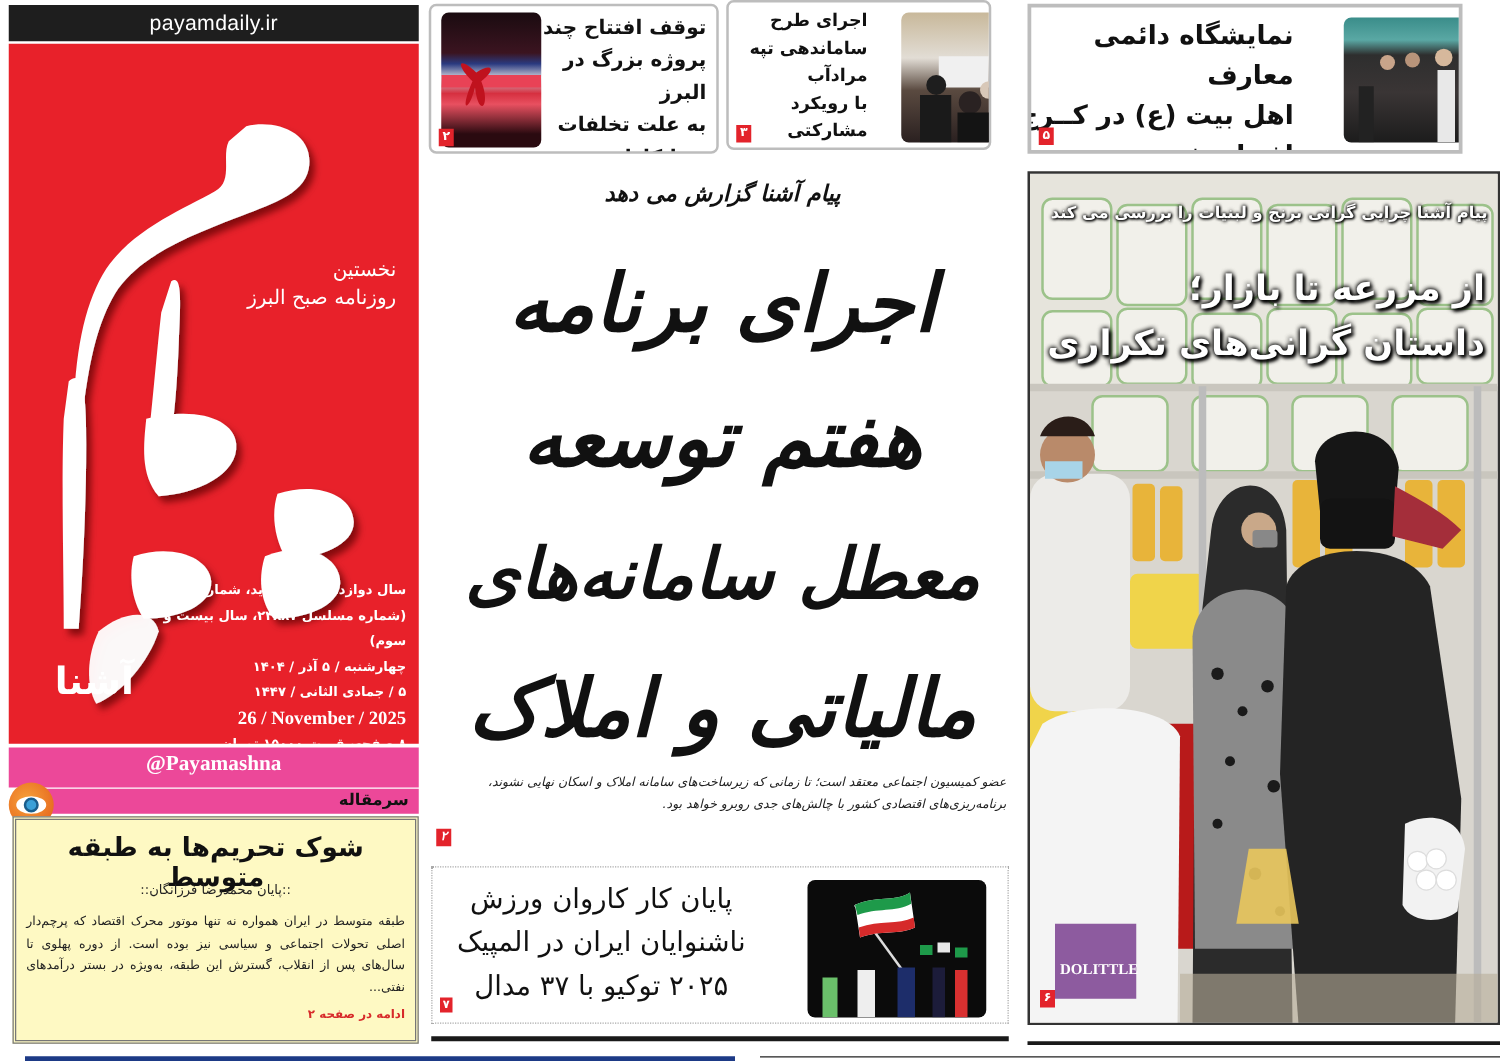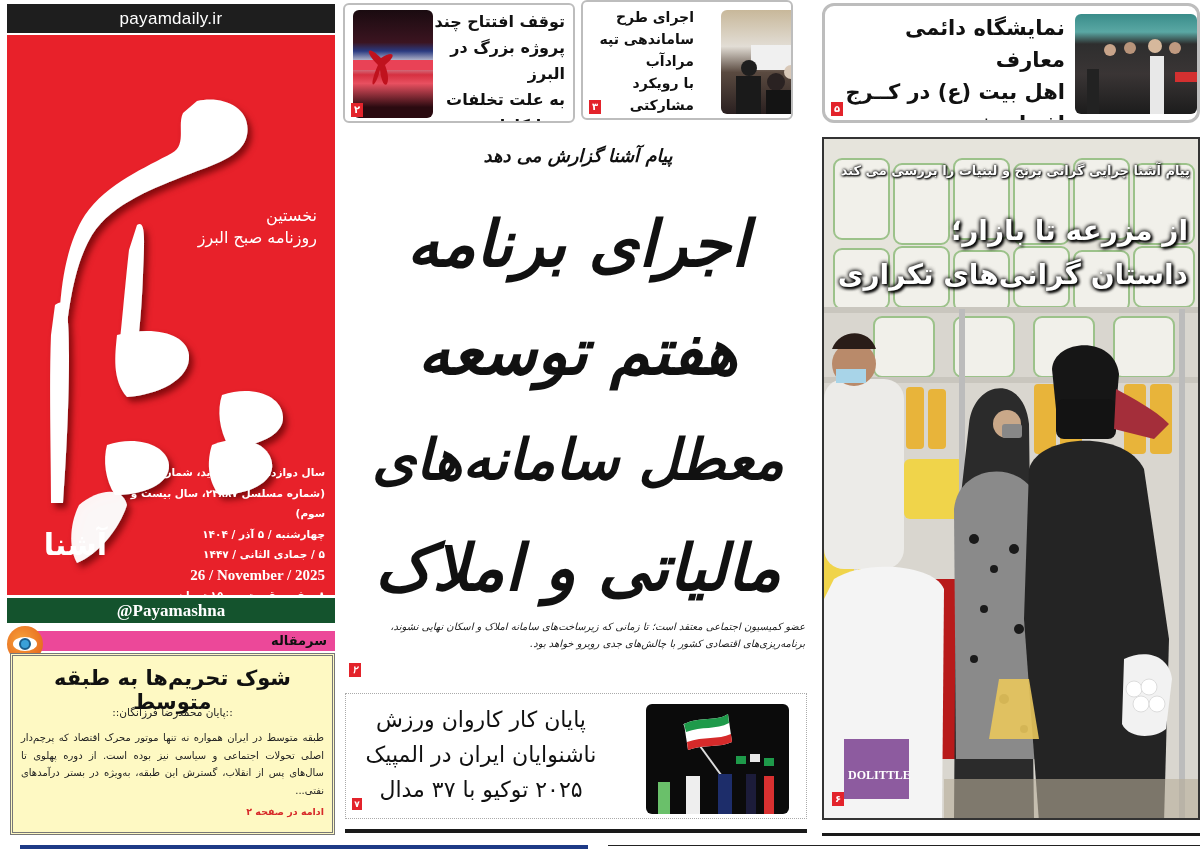--- a/index.html
+++ b/index.html
@@ -12,21 +12,21 @@
   .site-bar { position: absolute; left: 0; top: 0; width: 328px; height: 29px; background: #1e1e1e; color: #fff;
     font-family: "Liberation Sans", sans-serif; font-size: 17px; text-align: center; line-height: 29px; letter-spacing: 0.3px; }
   .red-block { position: absolute; left: 0; top: 31px; width: 328px; height: 560px; background: #e8212a; overflow: hidden; }
   .logo-svg { position: absolute; left: 0; top: 0; }
   .tagline { position: absolute; right: 18px; top: 170px; color: #fff; font-family: "DejaVu Sans", sans-serif;
     font-size: 16px; line-height: 22px; direction: rtl; text-align: right; }
   .tagline .l1 { display: block; }
   .issue-info { position: absolute; right: 10px; top: 427px; width: 200px; color: #fff; direction: rtl; text-align: right;
     font-size: 10.5px; line-height: 20.5px; font-weight: bold; }
   .issue-info .en { font-family: "Liberation Serif", serif; font-size: 15px; direction: ltr; text-align: right; }
-  .handle-bar { position: absolute; left: 0; top: 594px; width: 328px; height: 25px; background: #14532d; color: #fff;
+  .handle-bar { position: absolute; left: 0; top: 594px; width: 328px; height: 32px; background: #ec4899; color: #fff;
     font-family: "Liberation Serif", serif; font-weight: bold; font-size: 17px; text-align: center; line-height: 25px; }
 
   
   #editorial { left: 7px; top: 626px; width: 328px; height: 210px; }
   .ed-bar { position: absolute; left: 24px; top: 5px; width: 304px; height: 20px; background: #ec4899; }
   .ed-bar span { position: absolute; right: 8px; top: 0; line-height: 20px; font-size: 13px; font-weight: bold; color: #111; direction: rtl; }
   .eye { position: absolute; left: 0; top: 0; width: 36px; height: 36px; border-radius: 50%; background: radial-gradient(circle at 40% 40%, #f7a13a, #e25b18); }
   .eye .white { position: absolute; left: 6px; top: 11px; width: 24px; height: 14px; border-radius: 50%; background: #fff; }
   .eye .iris { position: absolute; left: 12px; top: 12px; width: 12px; height: 12px; border-radius: 50%; background: #3aa0d8; border: 2px solid #1a5d8c; }
   .ed-box { position: absolute; left: 3px; top: 27px; width: 325px; height: 182px; border: 3px double #777; background: #fef9c3; }
@@ -37,21 +37,21 @@
 
   
   .teaser { border: 2px solid #bdbdbd; border-radius: 6px; background: #fff; overflow: hidden; }
   .teaser .t-text { position: absolute; direction: rtl; text-align: right; font-weight: bold; color: #111; }
   .teaser .t-img { position: absolute; border-radius: 6px; overflow: hidden; }
   .page-no { position: absolute; width: 12px; height: 14px; background: #e3232b; color: #fff; font-size: 10px; font-weight: bold;
     text-align: center; line-height: 14px; }
 
   #teaser-1 { left: 343px; top: 3px; width: 232px; height: 120px; }
   #teaser-2 { left: 581px; top: 0; width: 212px; height: 120px; }
-  #teaser-3 { left: 822px; top: 3px; width: 378px; height: 120px; border-radius: 12px; border-width: 3px; }
+  #teaser-3 { left: 822px; top: 3px; width: 348px; height: 120px; border-radius: 0; border-width: 3px; }
 
   
   #main-story { left: 343px; top: 130px; width: 470px; height: 555px; font-style: italic; }
   .kicker { position: absolute; left: 0; right: 0; top: 15px; text-align: center; font-size: 18px; font-weight: bold; direction: rtl; color: #111; }
   .headline { position: absolute; left: 0; right: 0; top: 60px; text-align: center; direction: rtl; font-weight: bold;
     font-family: "DejaVu Sans", sans-serif; color: #111; font-size: 64px; line-height: 108px; letter-spacing: -2px; }
   .lede { position: absolute; left: 5px; right: 8px; top: 488px; direction: rtl; text-align: right; font-size: 10px; line-height: 17px; color: #222; }
 
   
   #sports { left: 345px; top: 693px; width: 462px; height: 126px; border: 1px dotted #aaa; }

